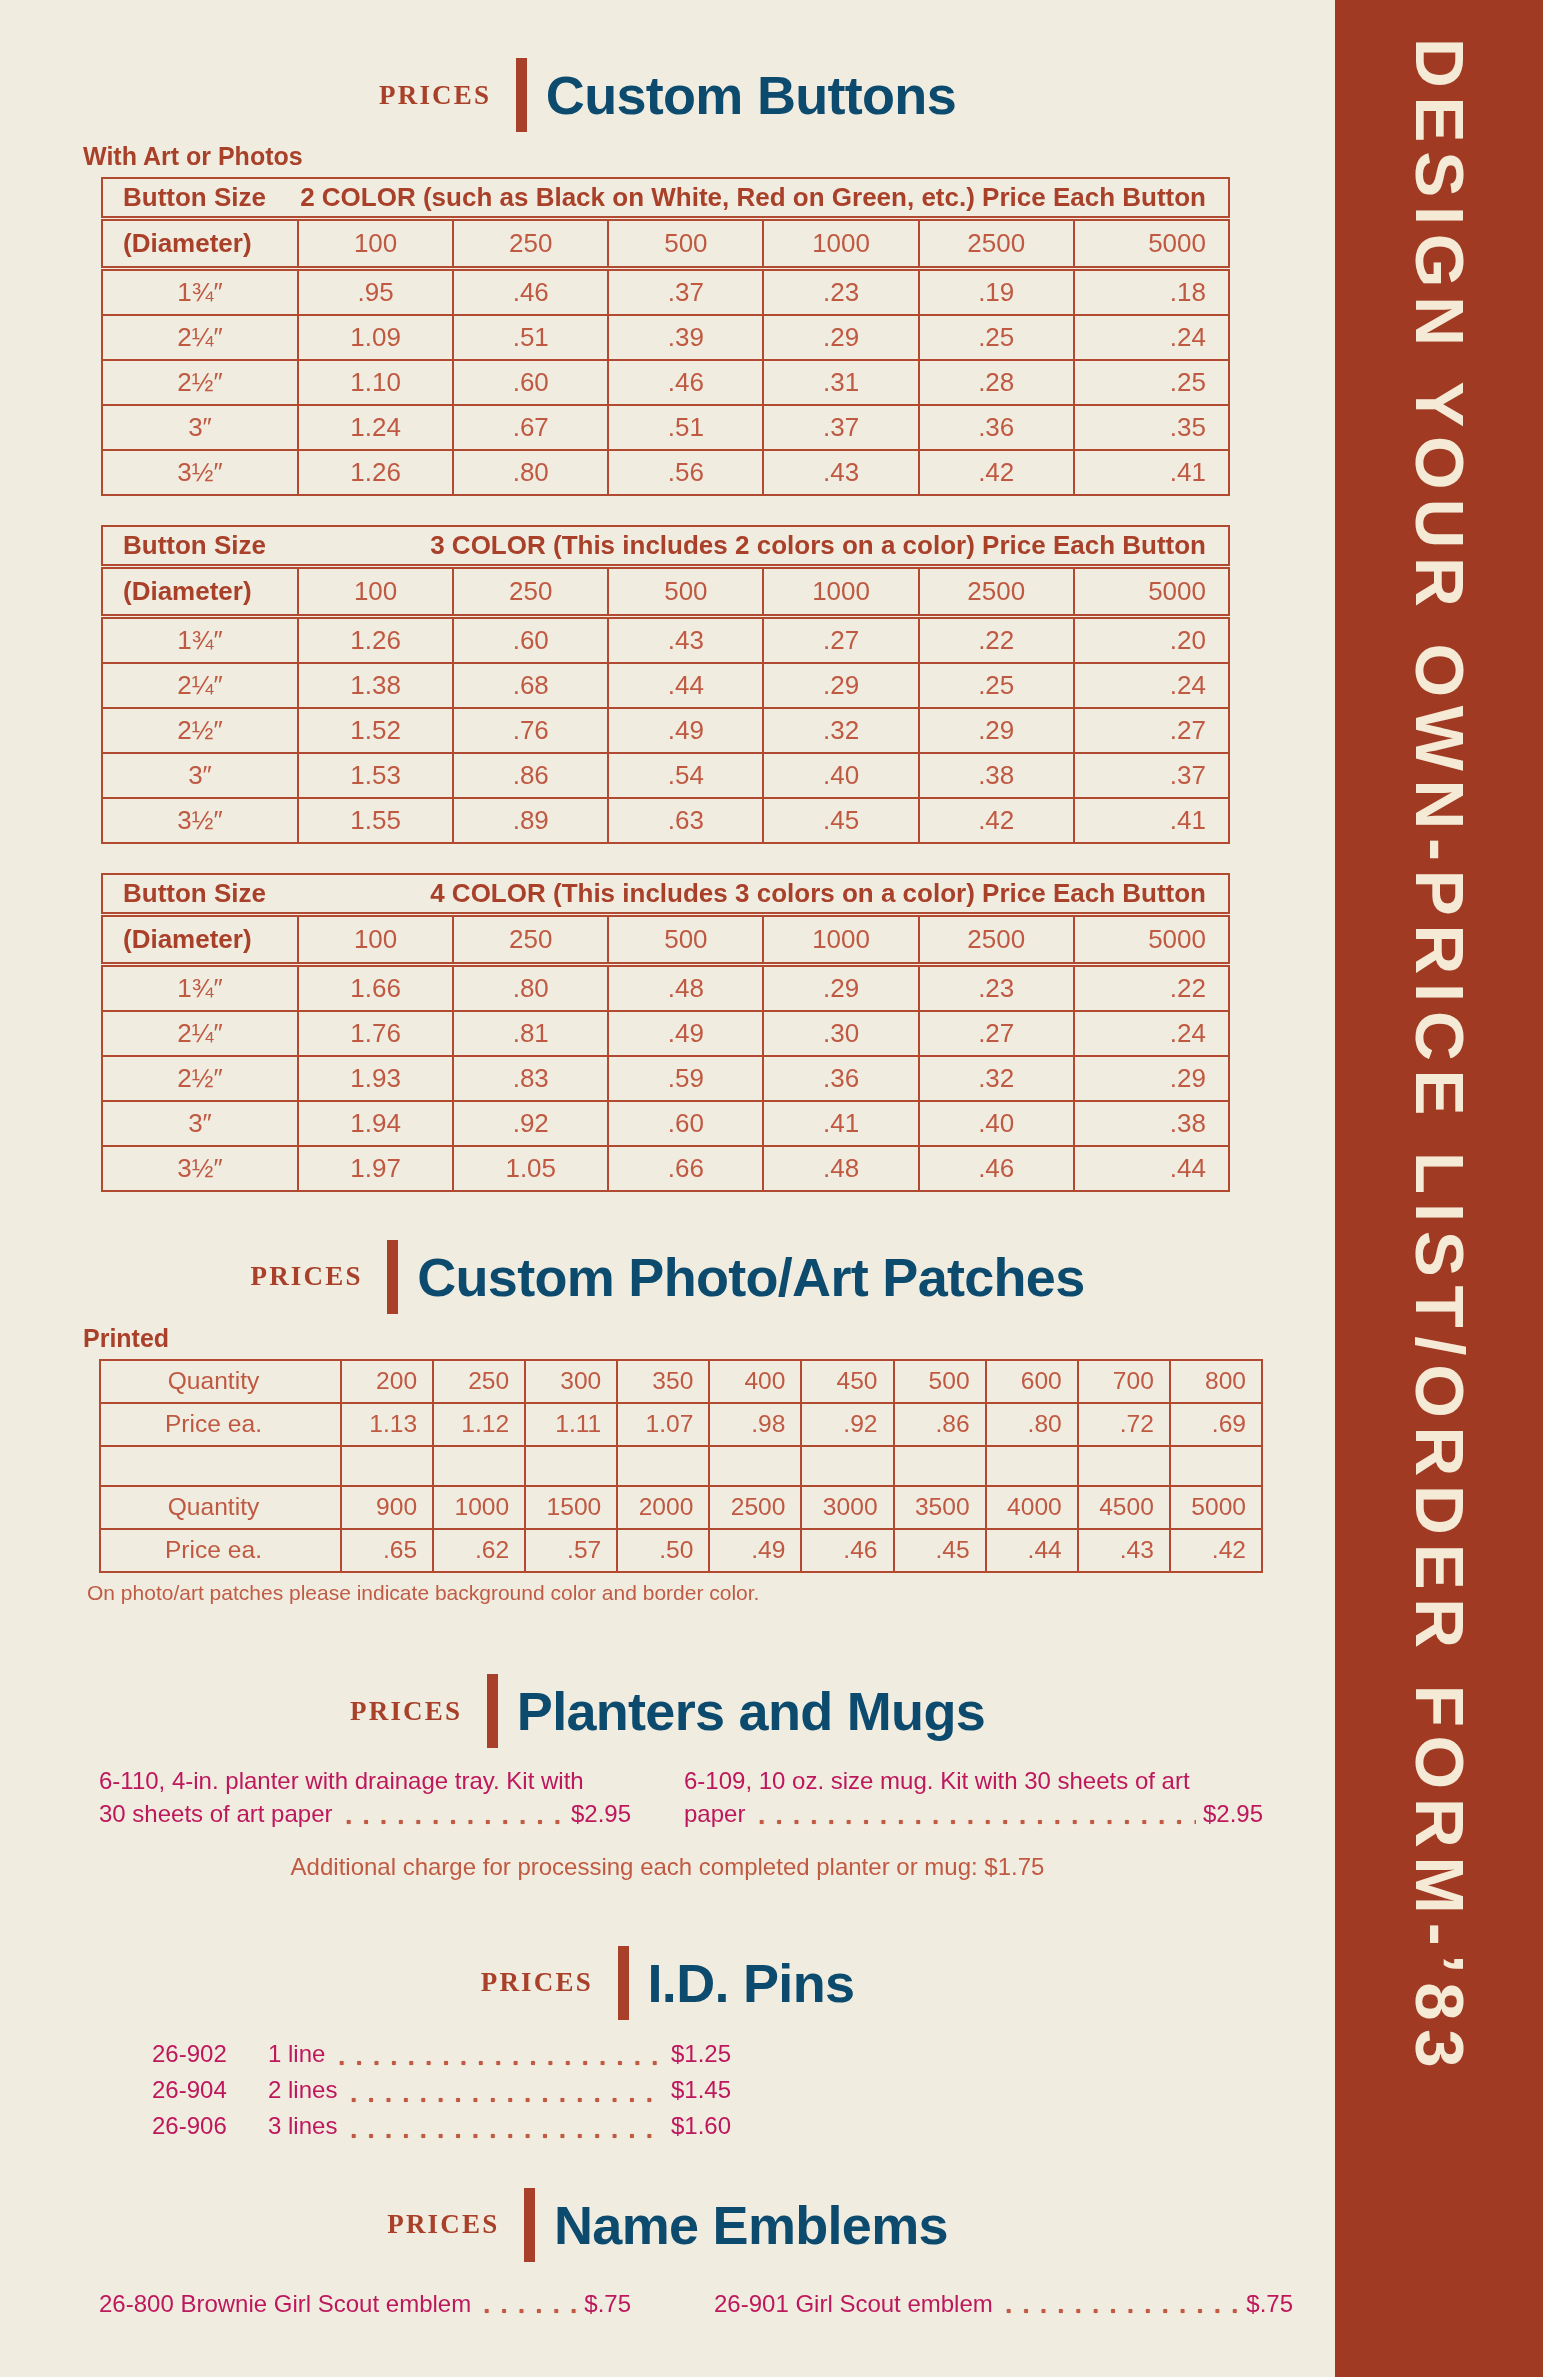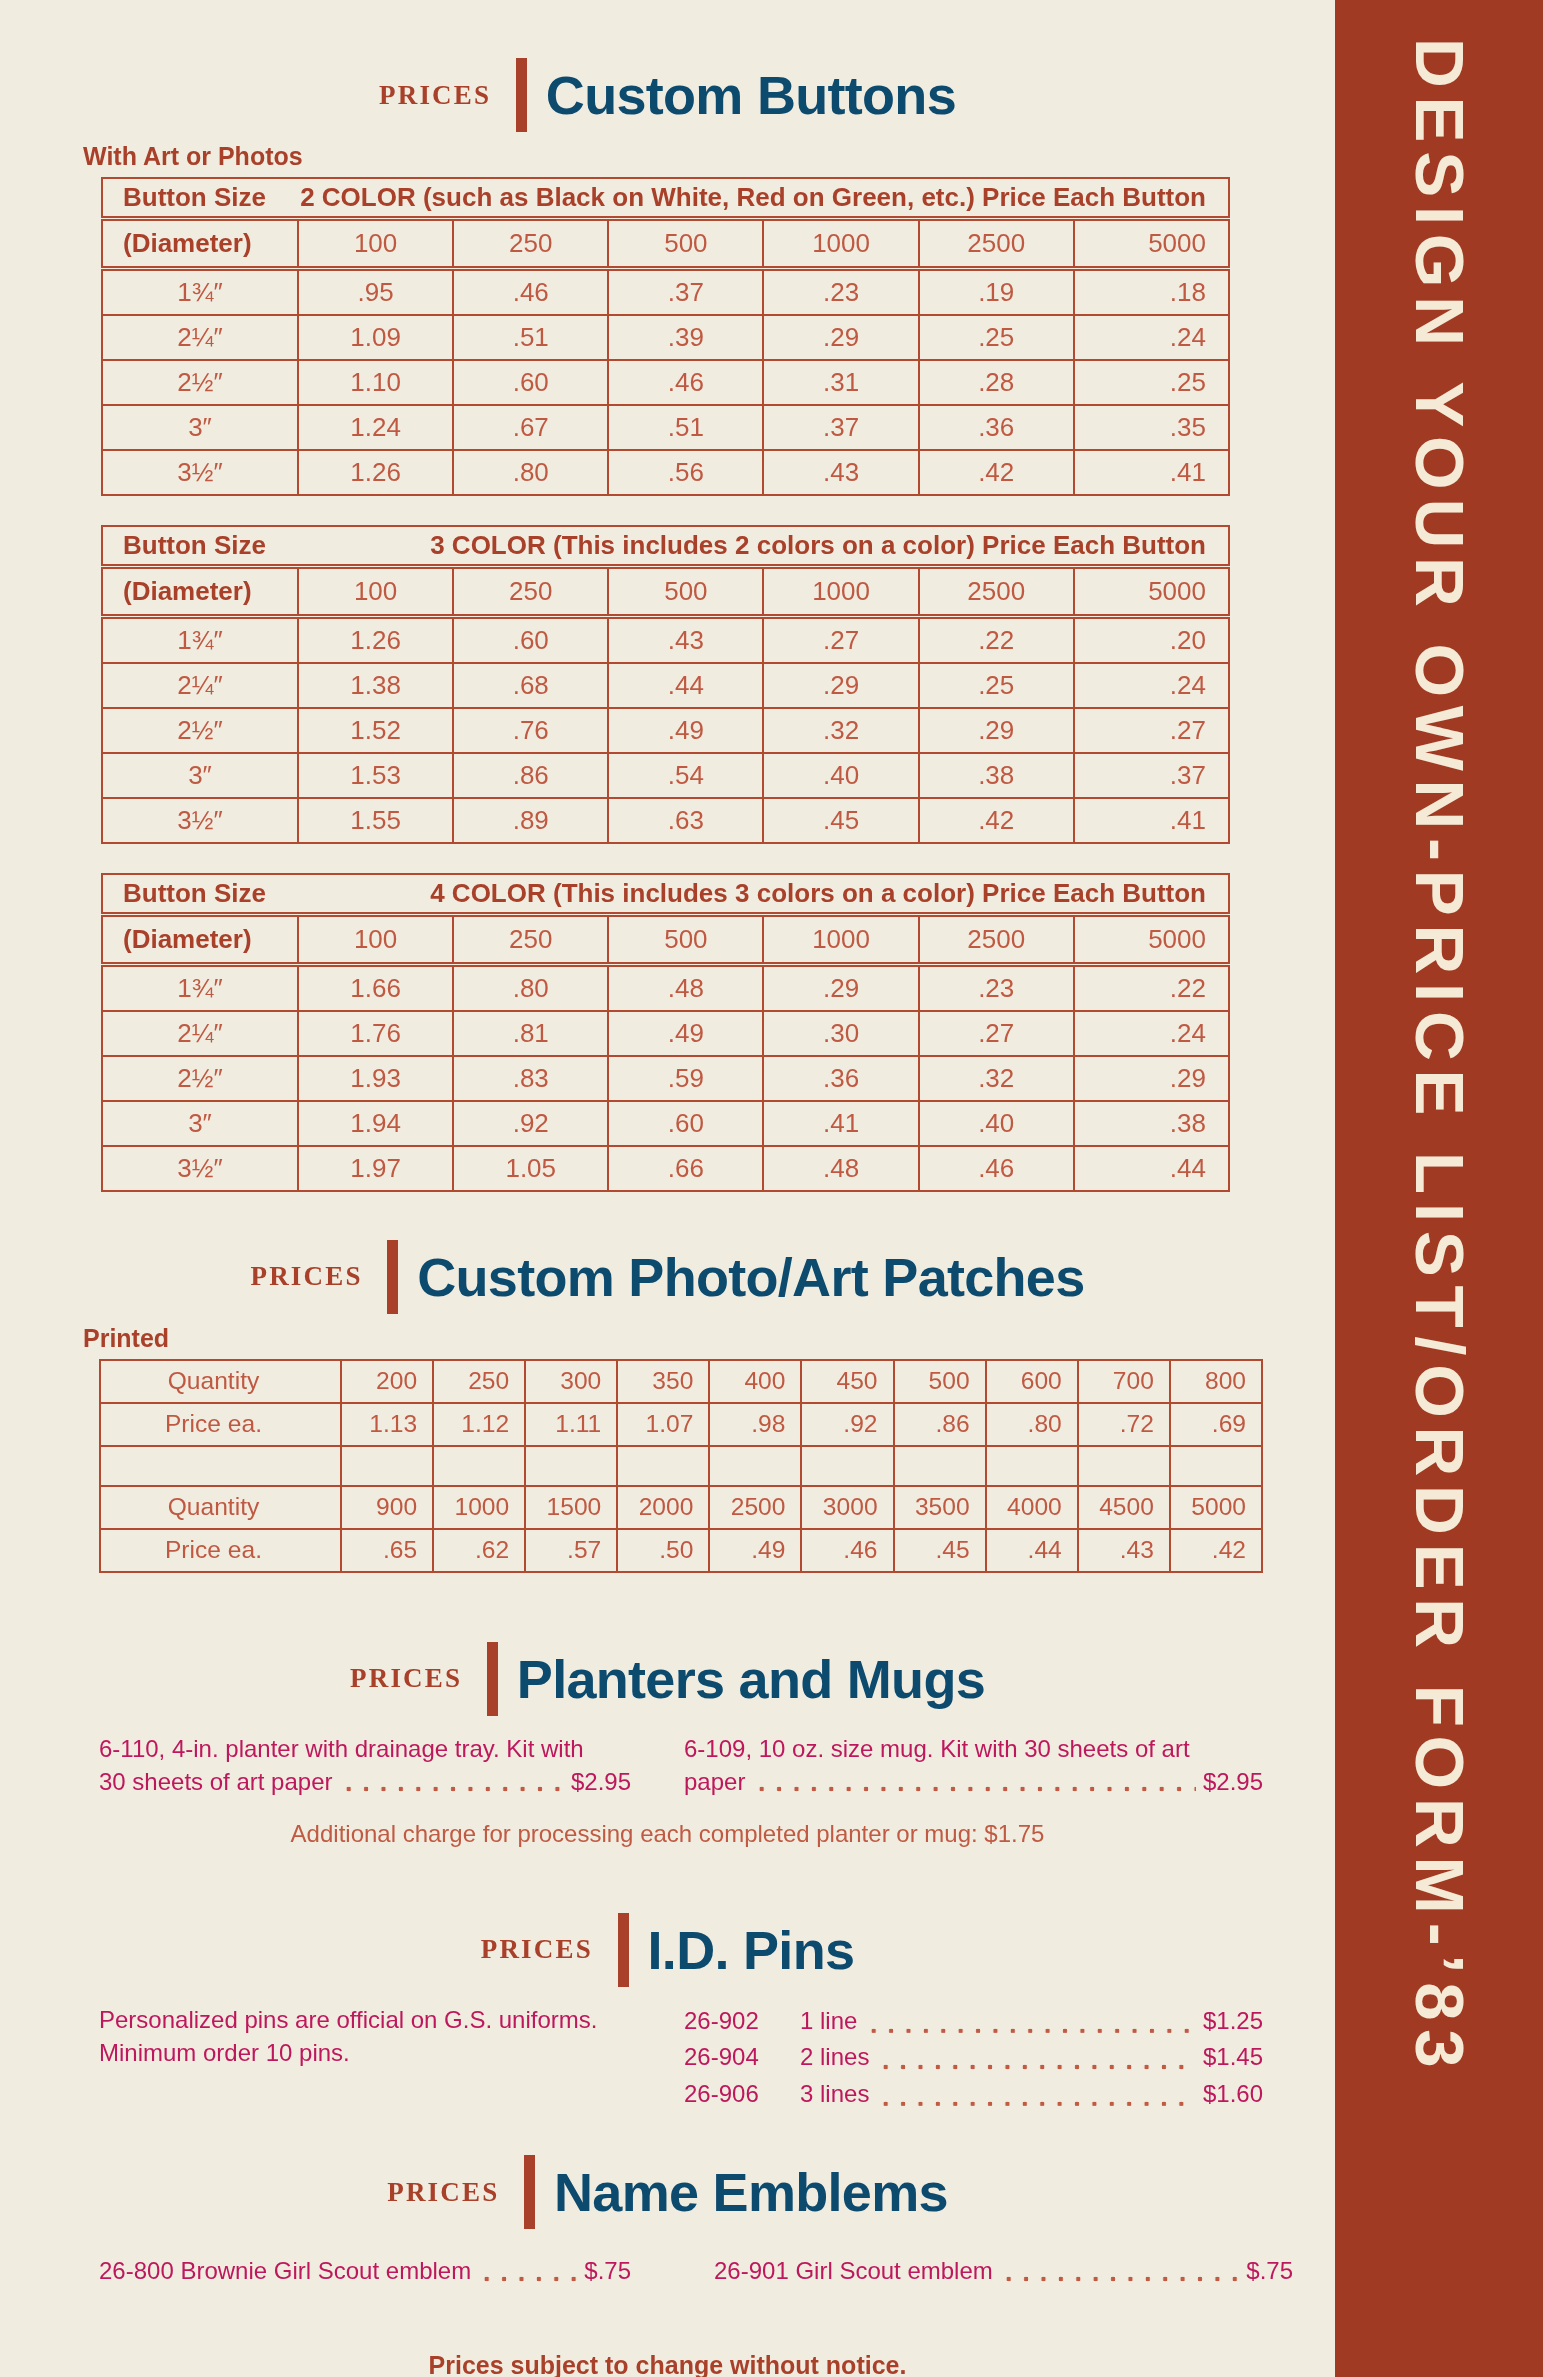--- a/index.html
+++ b/index.html
@@ -373,20 +373,21 @@
           <td>.50</td>
           <td>.49</td>
           <td>.46</td>
           <td>.45</td>
           <td>.44</td>
           <td>.43</td>
           <td>.42</td>
         </tr>
       </tbody>
     </table>
+  <div class="footnote">On photo/art patches please indicate background color and border color.</div>
 
   <div class="section-title mt-planters">
     <span class="eyebrow">PRICES</span>
     <span class="tbar"></span>
     <span class="big-title">Planters and Mugs</span>
   </div>
   <div class="twocol bodytext">
     <div class="col-l">
       <div>6-110, 4-in. planter with drainage tray. Kit with</div>
       <div class="priceline">
@@ -405,24 +406,20 @@
     </div>
   </div>
   <div class="centerline">Additional charge for processing each completed planter or mug: $1.75</div>
 
   <div class="section-title mt-pins">
     <span class="eyebrow">PRICES</span>
     <span class="tbar"></span>
     <span class="big-title">I.D. Pins</span>
   </div>
   <div class="twocol bodytext">
-    <div class="col-l">
-      <div>Personalized pins are official on G.S. uniforms.</div>
-      <div>Minimum order 10 pins.</div>
-    </div>
     <div class="col-r" id="pin-items">
         <div class="pin-row">
      <span class="pin-code">26-902</span>
      <span>1 line</span>
      <span class="leader"></span>
      <span class="price">$1.25</span>
    </div>
         <div class="pin-row">
      <span class="pin-code">26-904</span>
      <span>2 lines</span>

